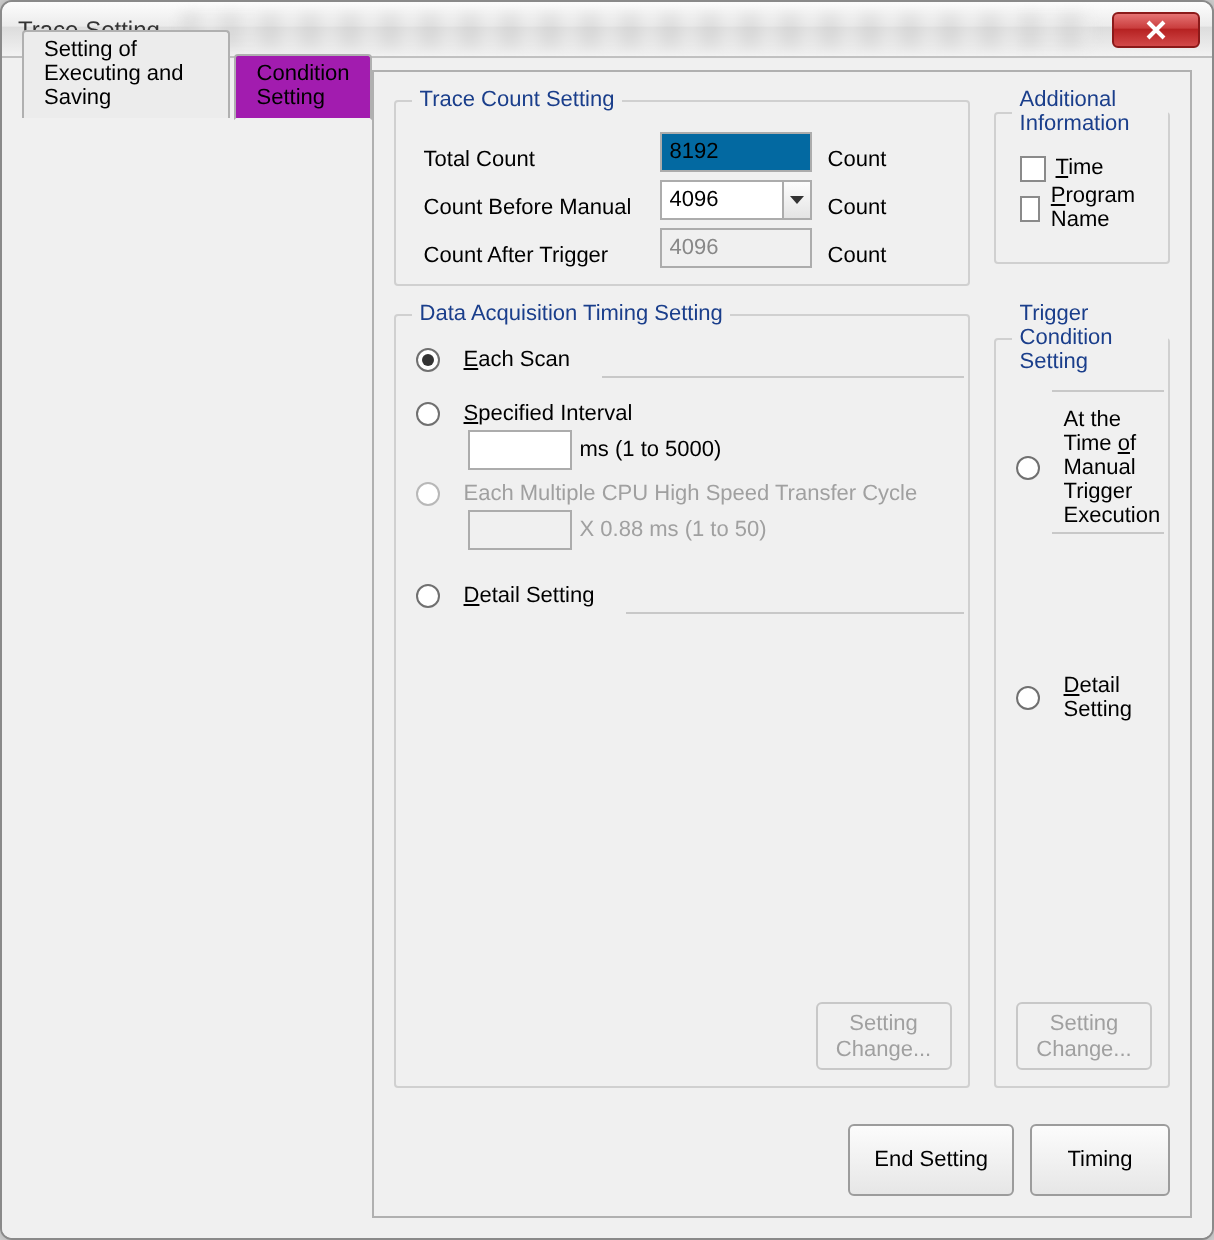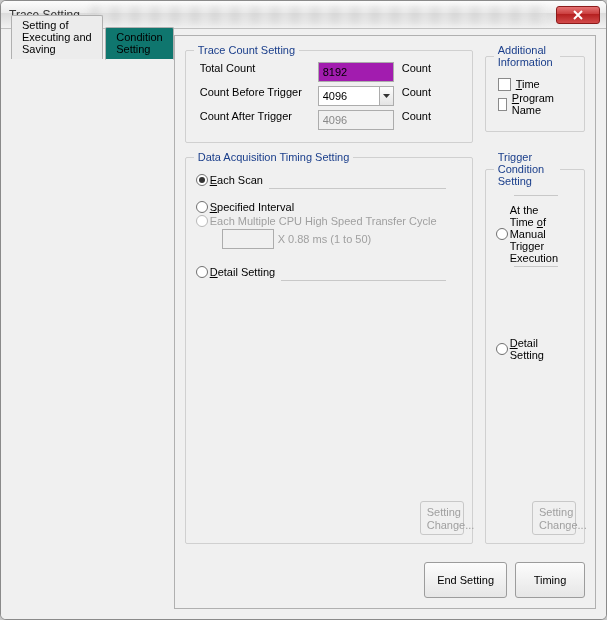--- a/index.html
+++ b/index.html
@@ -69,59 +69,59 @@
   .tab {
     border: 1px solid #b0b0b0;
     border-bottom: none;
     border-radius: 2px 2px 0 0;
     padding: 3px 10px 4px 10px;
     background: #ececec;
     cursor: pointer;
     position: relative;
   }
   .tab.active {
-    background: #0f766e;
+    background: #a21caf;
     border-bottom: 1px solid #f0f0f0;
     top: 1px;
   }
   .tab-body {
     border: 1px solid #b0b0b0;
     flex: 1;
     background: #f0f0f0;
     padding: 8px 10px 10px 10px;
     display: flex; flex-direction: column;
   }
   .cols {
     display: flex; gap: 12px;
   }
   .col-left { flex: 0 0 288px; }
   .col-right { flex: 1; }
   fieldset.group {
     border: 1px solid #d0d0d0;
     border-radius: 2px;
     margin: 0 0 8px 0;
-    padding: 6px 24px 8px 8px;
+    padding: 6px 0 8px 8px;
     background: #f0f0f0;
   }
   fieldset.group > legend {
     padding: 0 4px;
     color: #1a3e8b;
     font-size: 11px;
   }
   .form-row {
-    display: flex; align-items: flex-start;
+    display: flex; align-items: flex-end;
     height: 24px;
     gap: 4px;
   }
   .form-label { flex: 0 0 120px; padding-left: 6px; }
   .form-unit { flex: 0 0 42px; padding-left: 4px; }
   input.text {
     height: 20px;
     border: 1px solid #acacac;
-    background: #a21caf;
+    background: #0369a1;
     padding: 1px 4px;
     font: inherit;
   }
   input.text.ro {
     background: #f0f0f0;
     color: #888;
   }
   .combo {
     display: flex; align-items: stretch;
     height: 20px;
@@ -189,21 +189,21 @@
     border: 1px solid #9c9c9c;
     border-radius: 3px;
     background: linear-gradient(to bottom, #fcfcfc, #e6e6e6);
     padding: 0 12px;
     font: inherit;
     cursor: pointer;
   }
   .btn-multi {
     position: absolute;
     right: 8px; bottom: 8px;
-    width: 44px; height: 34px;
+    width: 68px; height: 34px;
     border: 1px solid #c8c8c8;
     border-radius: 3px;
     background: #f0f0f0;
     color: #a0a0a0;
     font: inherit;
     line-height: 13px;
     padding-top: 2px;
     text-align: center;
   }
   .footer {
@@ -215,21 +215,21 @@
   }
   .inline-under {
     display: inline-block;
     border-bottom: 1px solid #c8c8c8;
     height: 14px;
     flex: 1;
     margin-left: 4px;
     margin-top: 4px;
   }
   .radio-line {
-    display: flex; align-items: center; gap: 2px;
+    display: flex; align-items: center; gap: 12px;
     margin: 2px 2px;
   }
 </style>
 </head>
 <body>
 
 <div class="window">
   <div class="titlebar">
     <div class="titlebar-title">Trace Setting</div>
     <div class="titlebar-blur"></div>
@@ -252,21 +252,21 @@
       <div class="cols">
         <div class="col-left">
           <fieldset class="group">
             <legend>Trace Count Setting</legend>
             <div class="form-row">
               <div class="form-label">Total Count</div>
               <input class="text" style="width: 76px;" value="8192">
               <div class="form-unit">Count</div>
             </div>
             <div class="form-row">
-              <div class="form-label">Count Before Trigger</div>
+              <div class="form-label">Count Before Manual</div>
               <div class="combo" style="width:76px">
                 <input value="4096" style="">
                 <div class="arrow">
                   <svg viewBox="0 0 7 4">
                       <path d="M0 0 L3.5 4 L7 0 Z" fill="#333"></path>
                     </svg>
                 </div>
               </div>
               <div class="form-unit">Count</div>
             </div>
@@ -303,20 +303,24 @@
               <span><span class="und">E</span>ach Scan</span>
               <span class="inline-under"></span>
             </div>
 
             <div style="height:8px"></div>
 
             <div class="radio-line">
               <div class="rad"></div>
               <span><span class="und">S</span>pecified Interval</span>
             </div>
+            <div class="interval-box">
+              <input style="">
+              <span>ms (1 to 5000)</span>
+            </div>
 
             <div class="radio-line txt-disabled">
               <div class="rad disabled"></div>
               <span>Each Multiple CPU High Speed Transfer Cycle</span>
             </div>
             <div class="multcpu-box txt-disabled">
               <input disabled="" style="">
               <span>X 0.88 ms (1 to 50)</span>
             </div>
 

